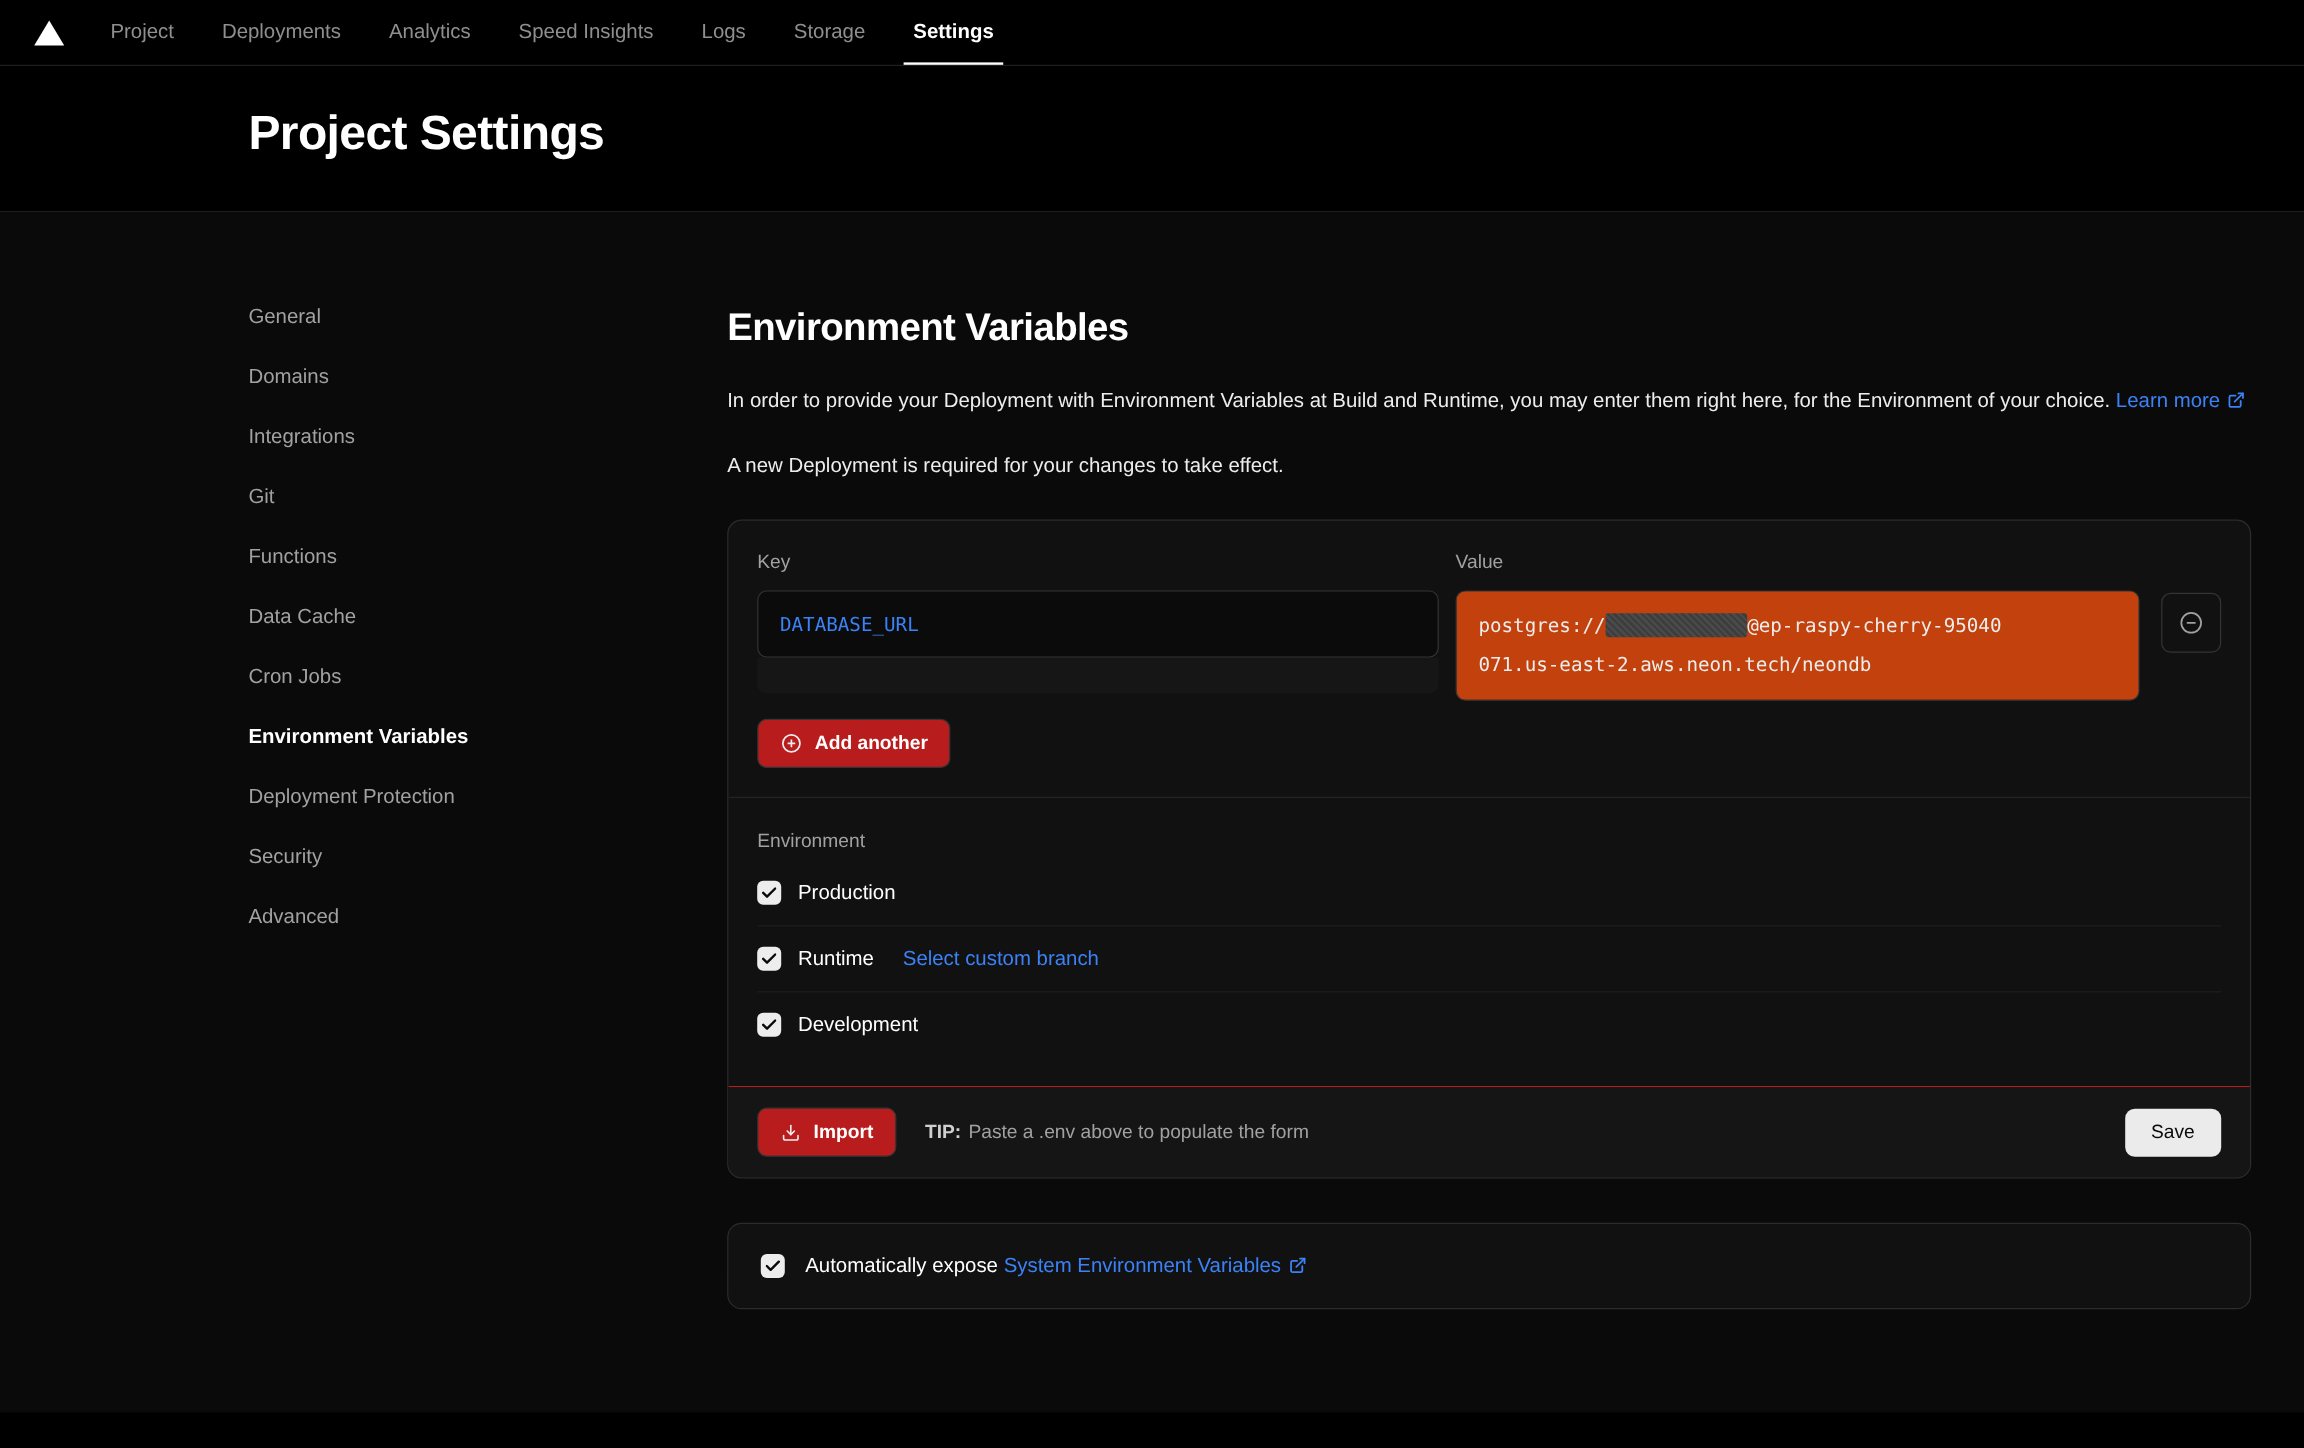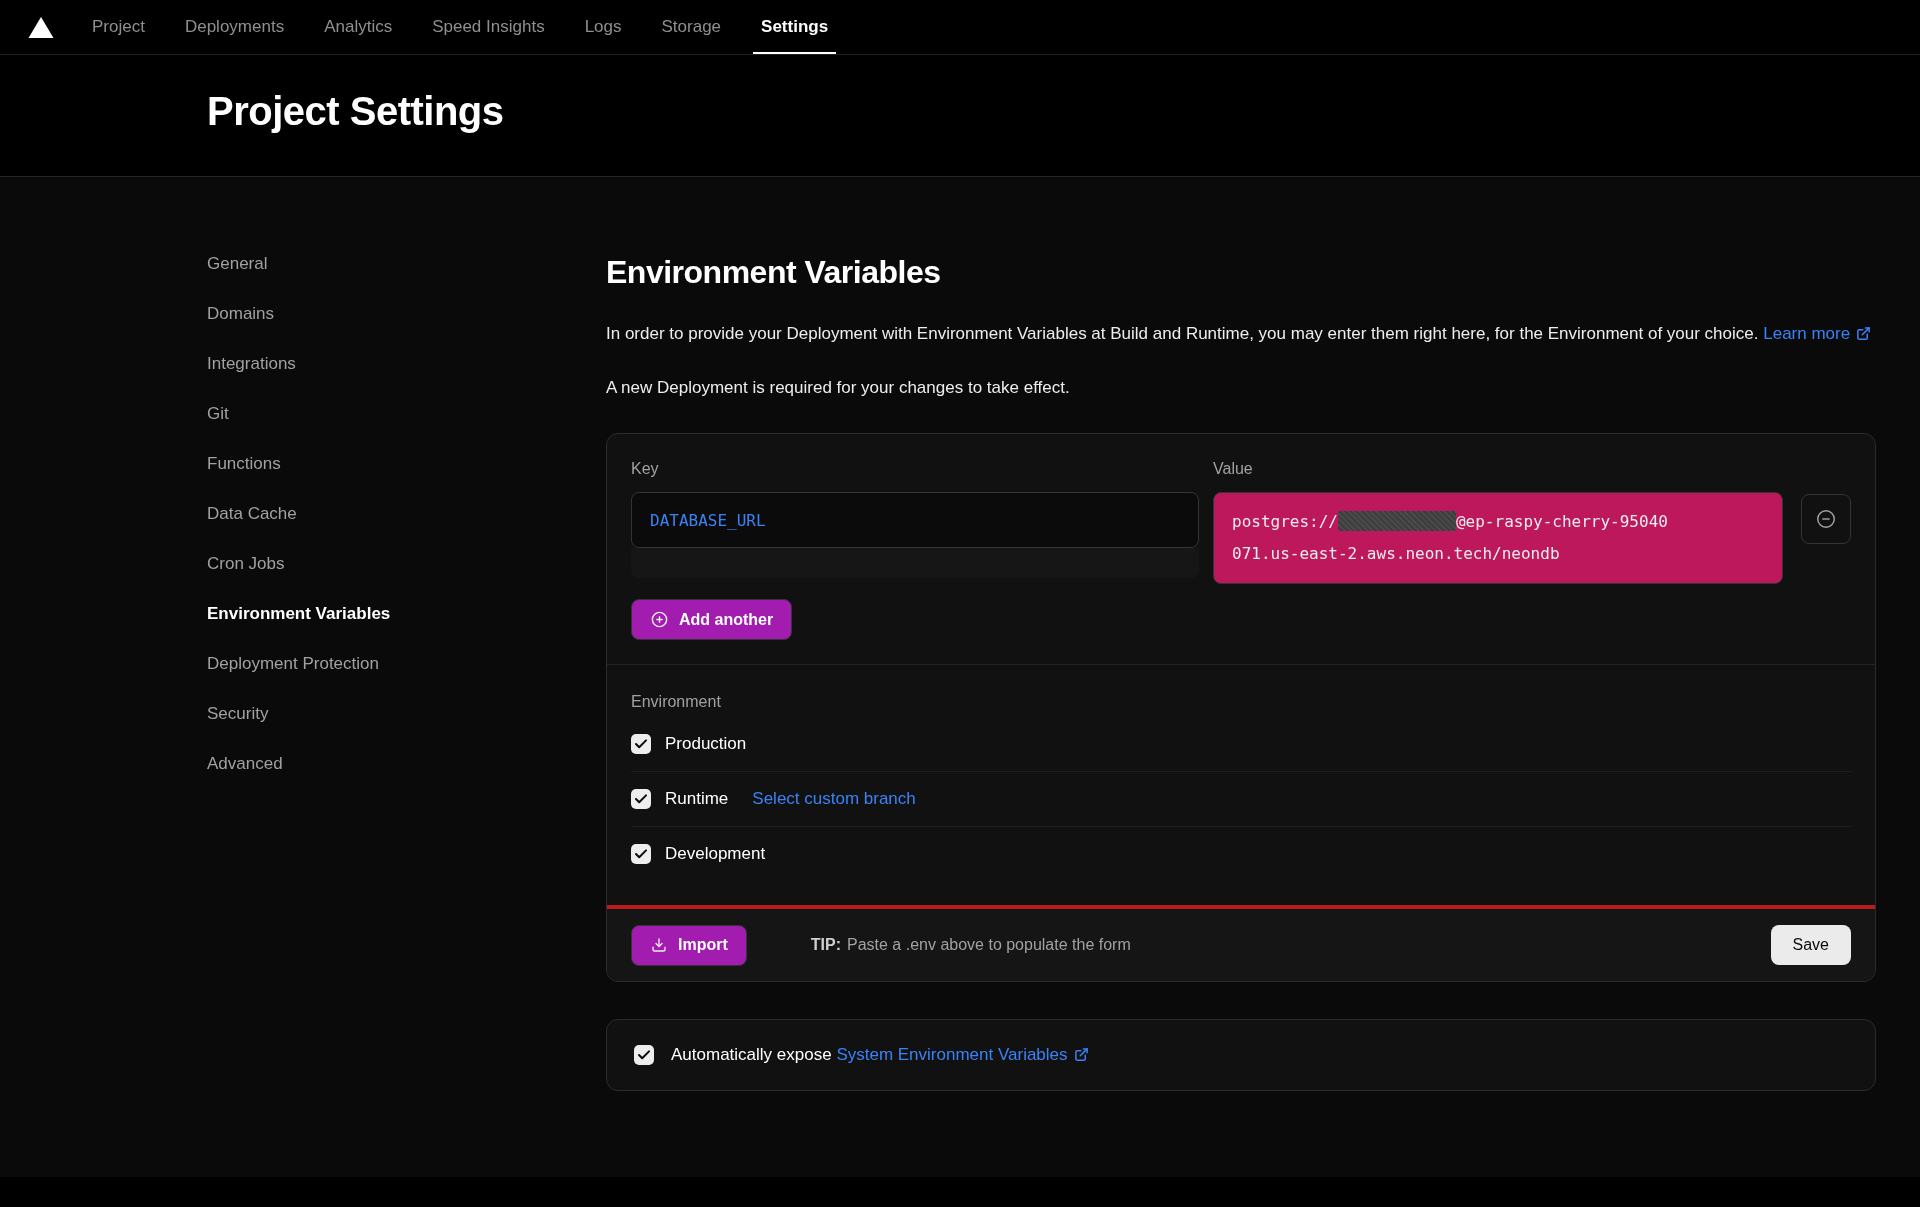--- a/index.html
+++ b/index.html
@@ -36,44 +36,44 @@
 
   
   .env-card { border:1px solid #2c2c2c; border-radius:12px; background:#111111; }
   .kv-row { display:flex; align-items:flex-start; padding:26px 24px 0 24px; }
   .field-label { display:block; font-size:16px; color:#a1a1a1; margin-bottom:14px; }
   .key-col { width:568px; flex:none; }
   .value-col { width:570px; flex:none; margin-left:14px; }
   .text-input { width:100%; height:56px; background:#0b0b0b; border:1px solid #343434; border-radius:8px;
                 color:#3b82f6; font-family:"DejaVu Sans Mono", monospace; font-size:16px; padding:0 18px; outline:none; }
   .key-shadow { width:100%; height:30px; background:#161616; border-radius:0 0 8px 8px; }
-  .value-box { width:100%; height:92px; background:#be185d; border:1px solid #343434; border-radius:8px;
+  .value-box { width:100%; height:92px; background:#c2410c; border:1px solid #343434; border-radius:8px;
                font-family:"DejaVu Sans Mono", monospace; font-size:16px; line-height:32px; color:#ededed; padding:13px 18px; cursor:text; }
   .mask { display:inline-block; width:118px; height:20px; vertical-align:-4px; border-radius:2px;
           background:repeating-linear-gradient(45deg,#4a4a4a 0 2px,#3d3d3d 2px 4px); }
   .remove-btn { width:50px; height:50px; flex:none; margin-left:18px; margin-top:34px; background:#111;
                 border:1px solid #343434; border-radius:8px; display:flex; align-items:center; justify-content:center; cursor:pointer; }
 
   .add-row { padding:15px 24px 24px 24px; }
-  .ghost-btn { display:inline-flex; align-items:center; gap:10px; height:41px; padding:0 18px; background:#a21caf;
+  .ghost-btn { display:inline-flex; align-items:center; gap:10px; height:41px; padding:0 18px; background:#b91c1c;
                border:1px solid #343434; border-radius:8px; color:#fff; font-size:16px; font-weight:700; cursor:pointer;
                font-family:"Liberation Sans", sans-serif; }
   .card-divider { height:1px; background:#242424; }
 
   .env-section { padding:28px 24px 8px 24px; }
   .env-section-label { font-size:16px; color:#a1a1a1; margin-bottom:6px; }
   .env-row { display:flex; align-items:center; padding:17px 0; }
   .row-divider { height:1px; background:#1e1e1e; }
   .checkbox { width:20px; height:20px; border-radius:5px; background:#ededed; display:inline-flex; align-items:center;
               justify-content:center; cursor:pointer; flex:none; }
   .env-row .env-label { font-size:17px; color:#fff; margin-left:14px; }
   .custom-branch { font-size:17px; margin-left:24px; }
 
-  .card-footer { margin-top:16px; height:76px; background:#151515; border-top:4px solid #b91c1c;
-                 border-radius:0 0 12px 12px; display:flex; align-items:center; padding:0 24px;gap:40px; }
+  .card-footer { margin-top:16px; height:76px; background:#151515; border-top:1px solid #b91c1c;
+                 border-radius:0 0 12px 12px; display:flex; align-items:center; padding:0 24px; }
   .tip { font-size:16px; margin-left:24px; color:#a1a1a1; }
   .tip b { color:#cfcfcf; font-weight:700; margin-right:6px; }
   .save-btn { margin-left:auto; height:40px; padding:0 22px; background:#ebebeb; color:#0a0a0a; border:none;
               border-radius:8px; font-size:16px; font-weight:500; cursor:pointer; font-family:"Liberation Sans", sans-serif; }
 
   
   .expose-card { margin-top:37px; height:72px; border:1px solid #2c2c2c; border-radius:12px; background:#111111;
                  display:flex; align-items:center; padding:0 27px; }
   .expose-text { font-size:17px; color:#fff; margin-left:17px; }
 

